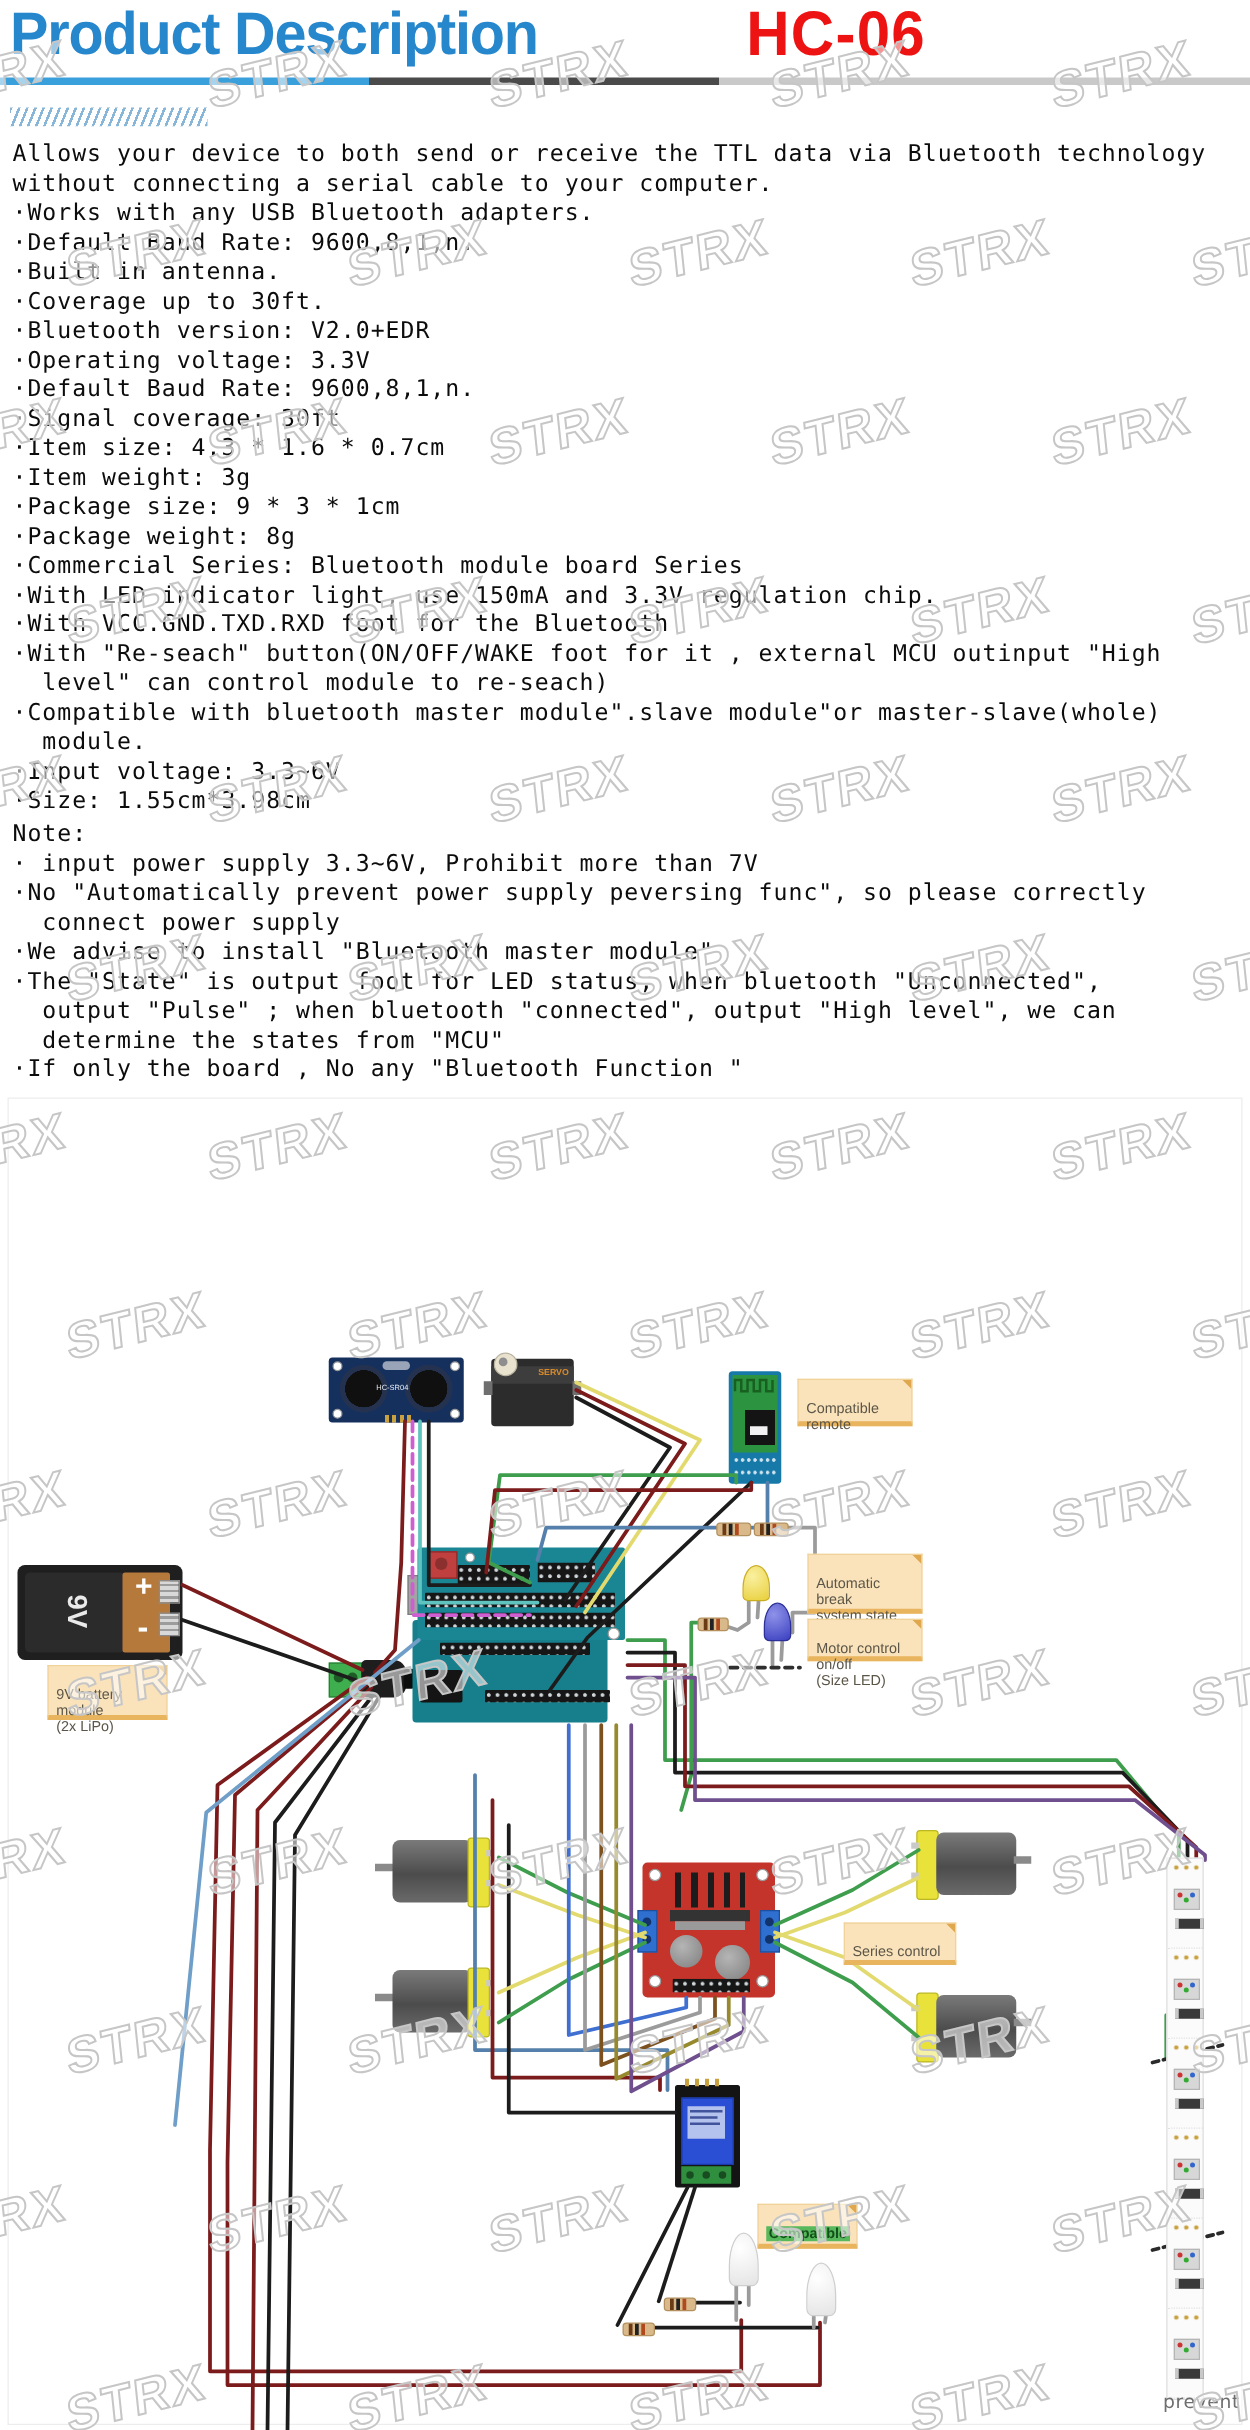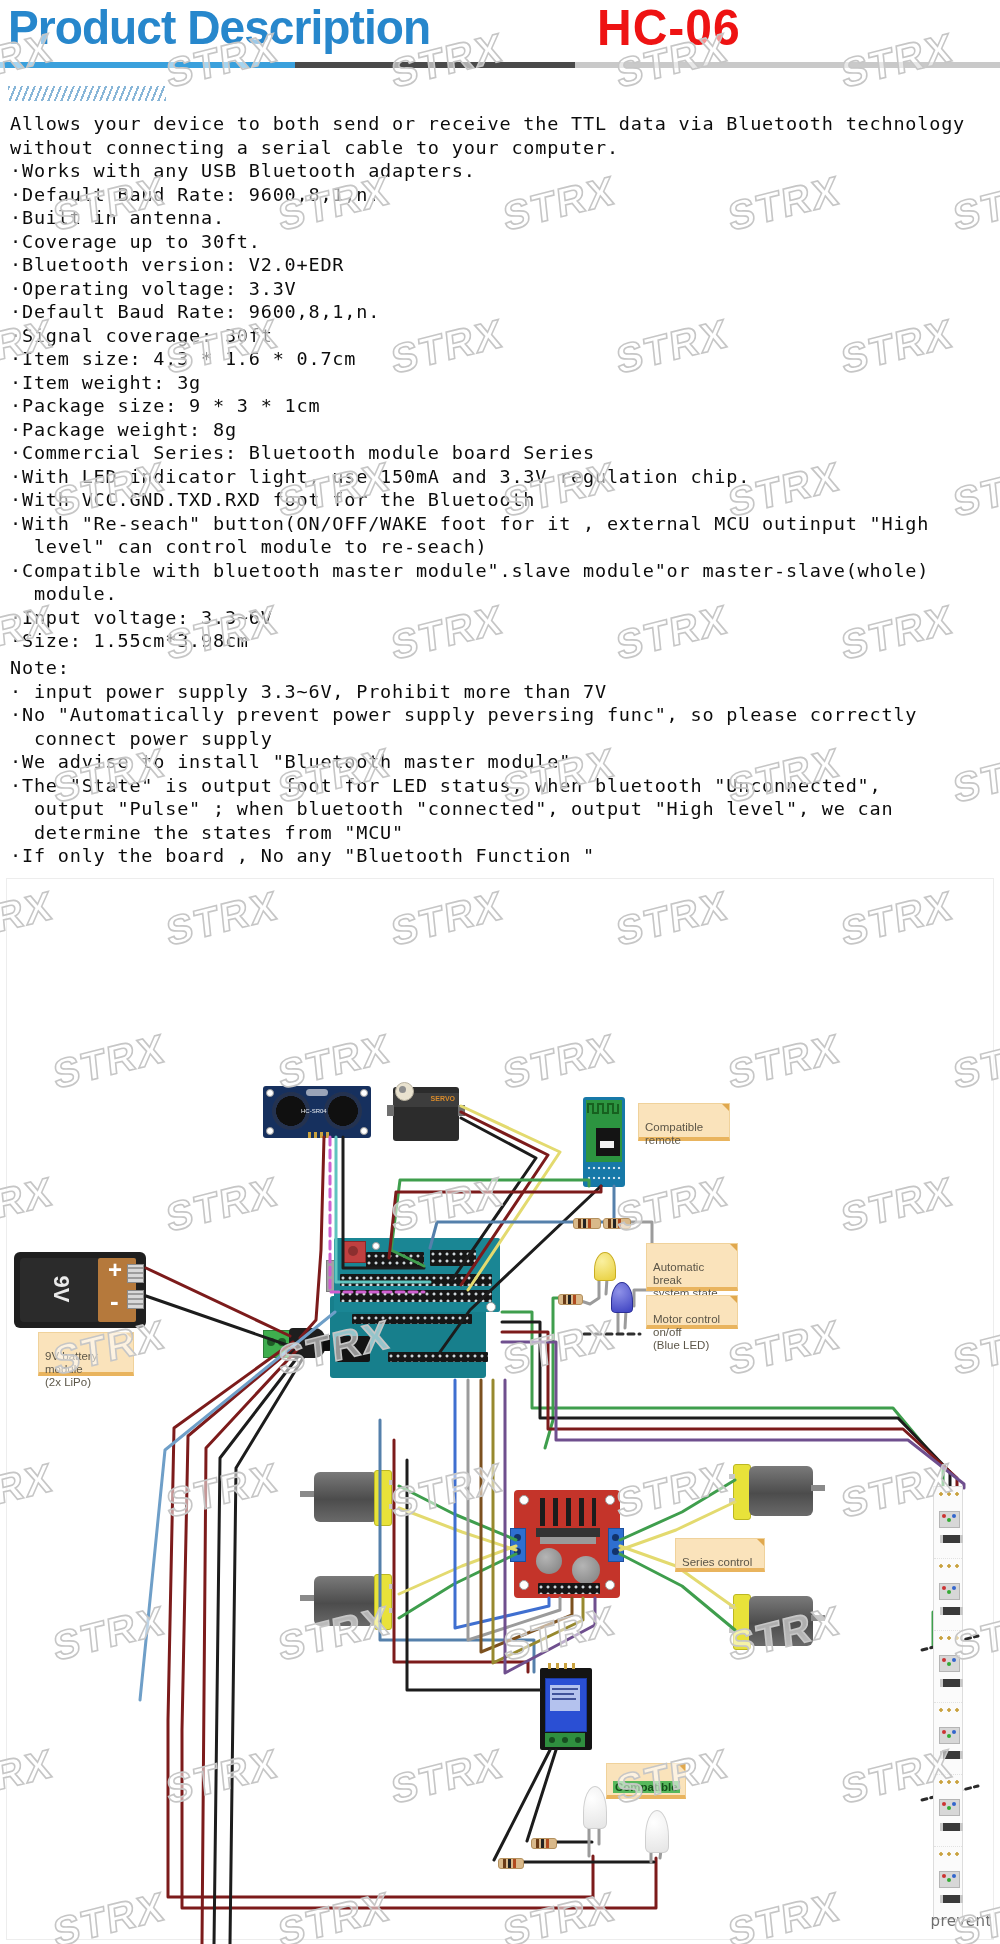--- a/index.html
+++ b/index.html
@@ -217,21 +217,21 @@
   <div class="note" style="left:638px;top:1103px;width:92px;height:38px;">
     <i class="ear"></i><span>Compatible remote</span>
   </div>
   <div class="note" style="left:646px;top:1243px;width:92px;height:48px;">
     <i class="ear"></i><span>Automatic break
 system state
 (Yellow LED)</span>
   </div>
   <div class="note" style="left:646px;top:1295px;width:92px;height:34px;">
     <i class="ear"></i><span>Motor control on/off
-(Blue LED)</span>
+(Size LED)</span>
   </div>
   <div class="note" style="left:675px;top:1538px;width:90px;height:34px;">
     <i class="ear"></i><span>Series control</span>
   </div>
   <div class="note" style="left:606px;top:1763px;width:80px;height:36px;">
     <i class="ear"></i><span style="background:#57b85c;color:#14501a;padding:0 2px;font-weight:bold;">Compatible</span>
   </div>
   <div class="note" style="left:38px;top:1332px;width:96px;height:44px;">
     <i class="ear"></i><span>9V battery module
 (2x LiPo)</span>

